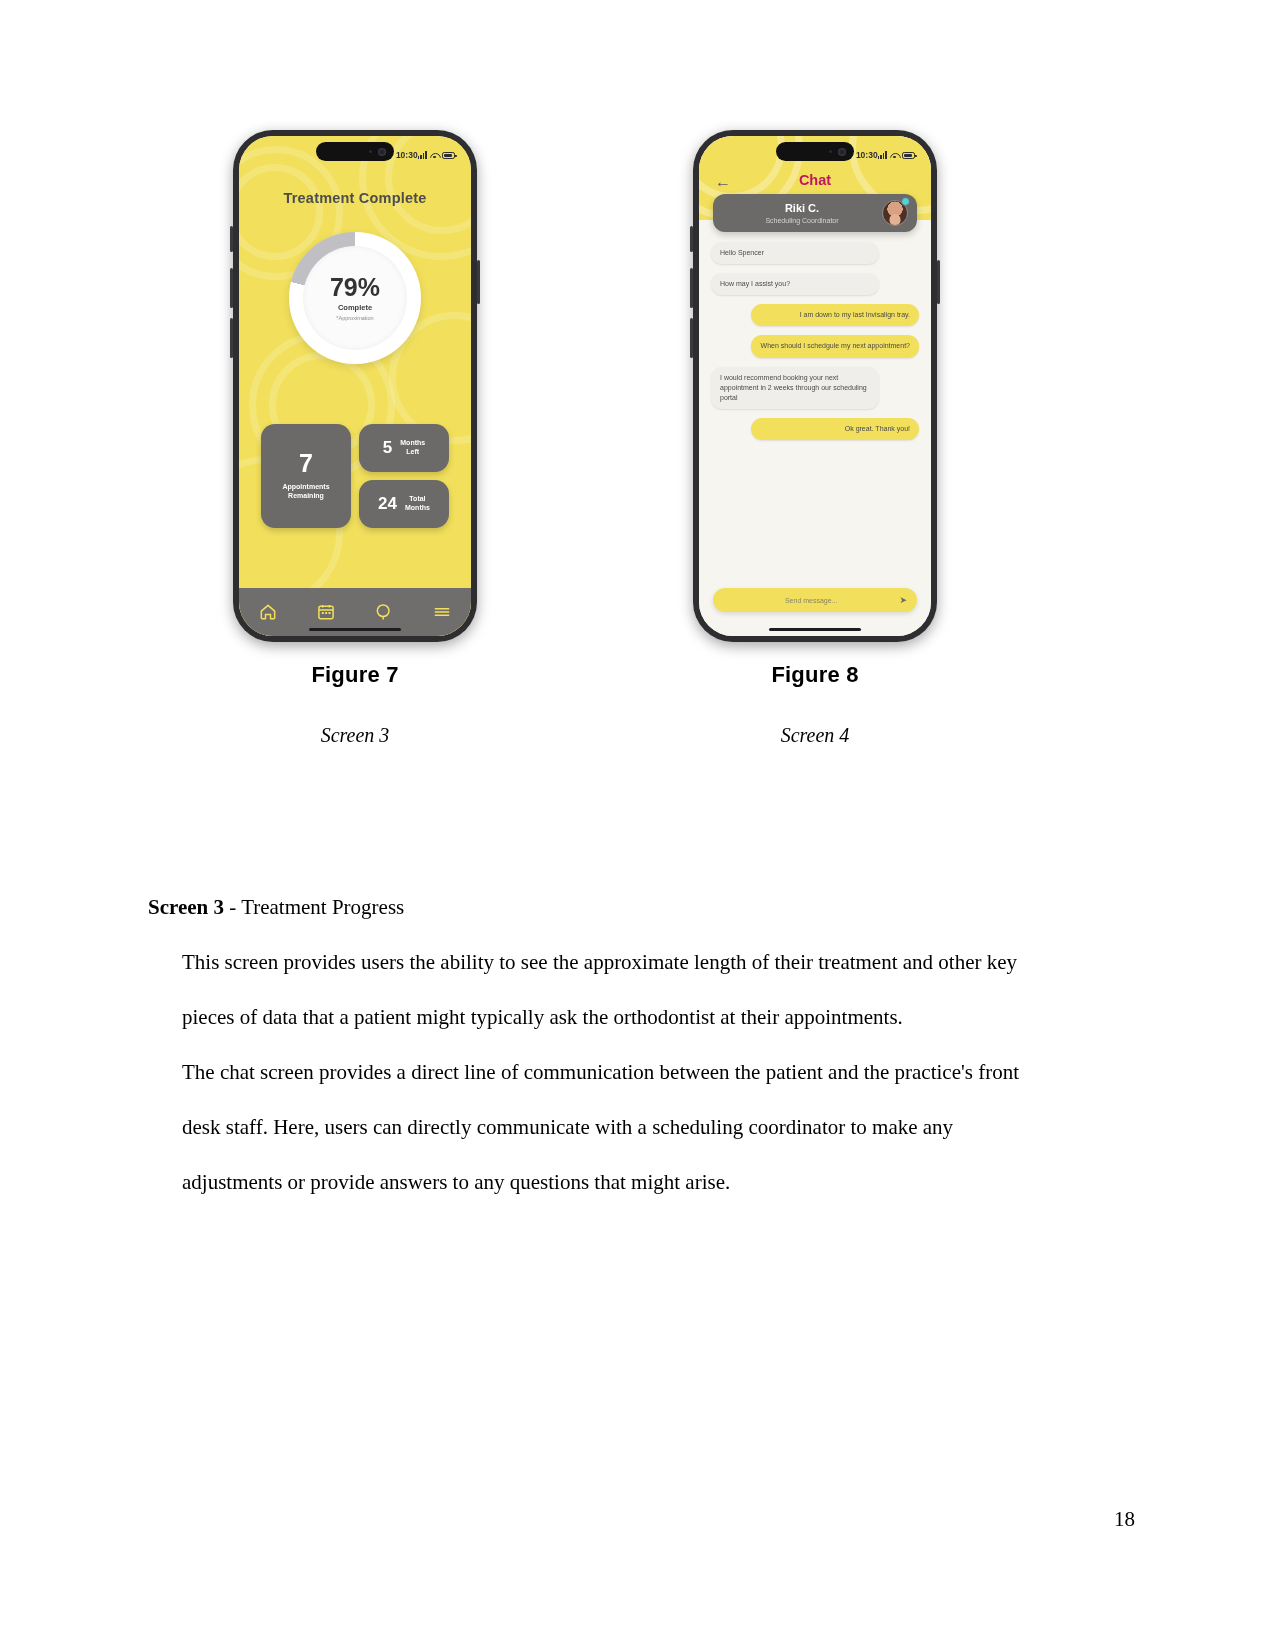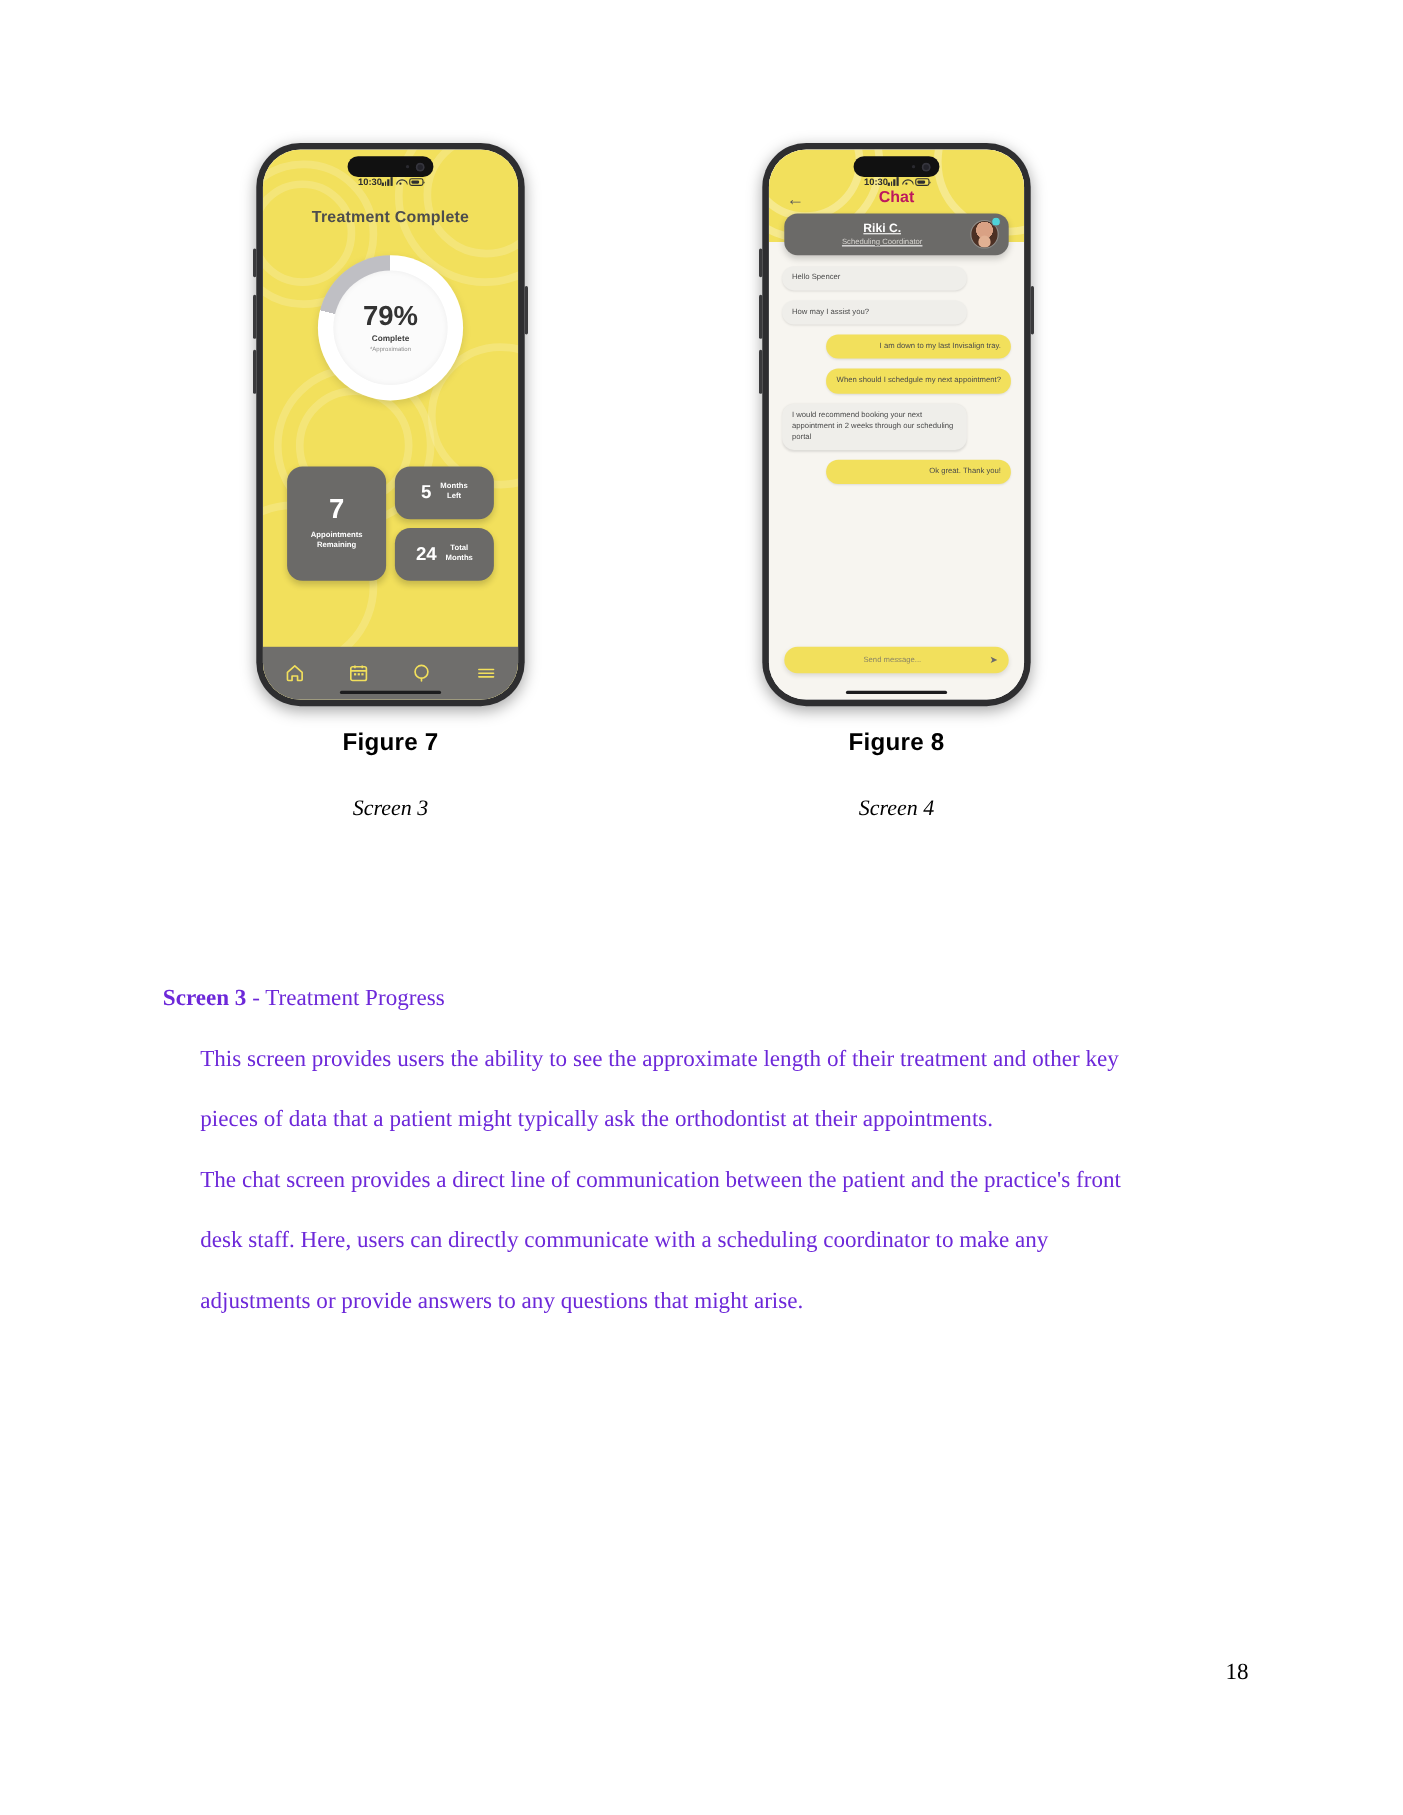--- a/index.html
+++ b/index.html
@@ -104,22 +104,22 @@
     background: #fff;
     font-family: "Liberation Sans", sans-serif;
   }
 
   .status-bar {
     position: absolute;
     top: 0; left: 0; right: 0;
     height: 26px;
     display: flex;
     align-items: center;
-    justify-content: center;
-    padding: 16px 16px;
+    justify-content: flex-end;
+    padding: 6px 16px;
     font-size: 8.5px;
     color: #2f2f2f;
     font-weight: bold;
     z-index: 6;
   }
   .notch {
     position: absolute;
     top: 6px;
     left: 50%;
     transform: translateX(-50%);
@@ -323,21 +323,21 @@
     top: 58px; left: 14px; right: 14px;
     height: 38px;
     background: #6b6a68;
     border-radius: 12px;
     display: flex; align-items: center;
     padding: 0 9px;
     box-sizing: border-box;
     z-index: 5;
     box-shadow: 0 3px 7px rgba(0,0,0,0.2);
   }
-  .s4-contact .who { flex: 1; color: #fff; text-decoration: underline; }
+  .s4-contact .who { flex: 1; color: #fff; }
   .s4-contact .nm { font-size: 11px; font-weight: bold; line-height: 1.1; }
   .s4-contact .role { font-size: 7px; color: #d6d4d0; margin-top: 2px; }
   .avatar {
     width: 24px; height: 24px; border-radius: 50%;
     background: radial-gradient(circle at 50% 34%, #d9a184 0 38%, #4c3024 39% 100%);
     position: relative;
     overflow: hidden;
     border: 1px solid #8d8b88;
   }
   .avatar::after {
@@ -389,21 +389,21 @@
 
   
   .copy {
     position: absolute;
     left: 148px;
     top: 880px;
     width: 900px;
     font-family: "Liberation Serif", serif;
     font-size: 21px;
     line-height: 1;
-    color: #6d28d9;
+    color: #000000;
   }
   .head { font-size: 21px; margin-bottom: 0; }
   .head b { font-weight: bold; }
   .para {
     margin: 0 0 0 34px;
     font-size: 21px;
     line-height: 55px;
   }
   .blk { margin-bottom: 0; }
   .head-line { line-height: 55px; }

